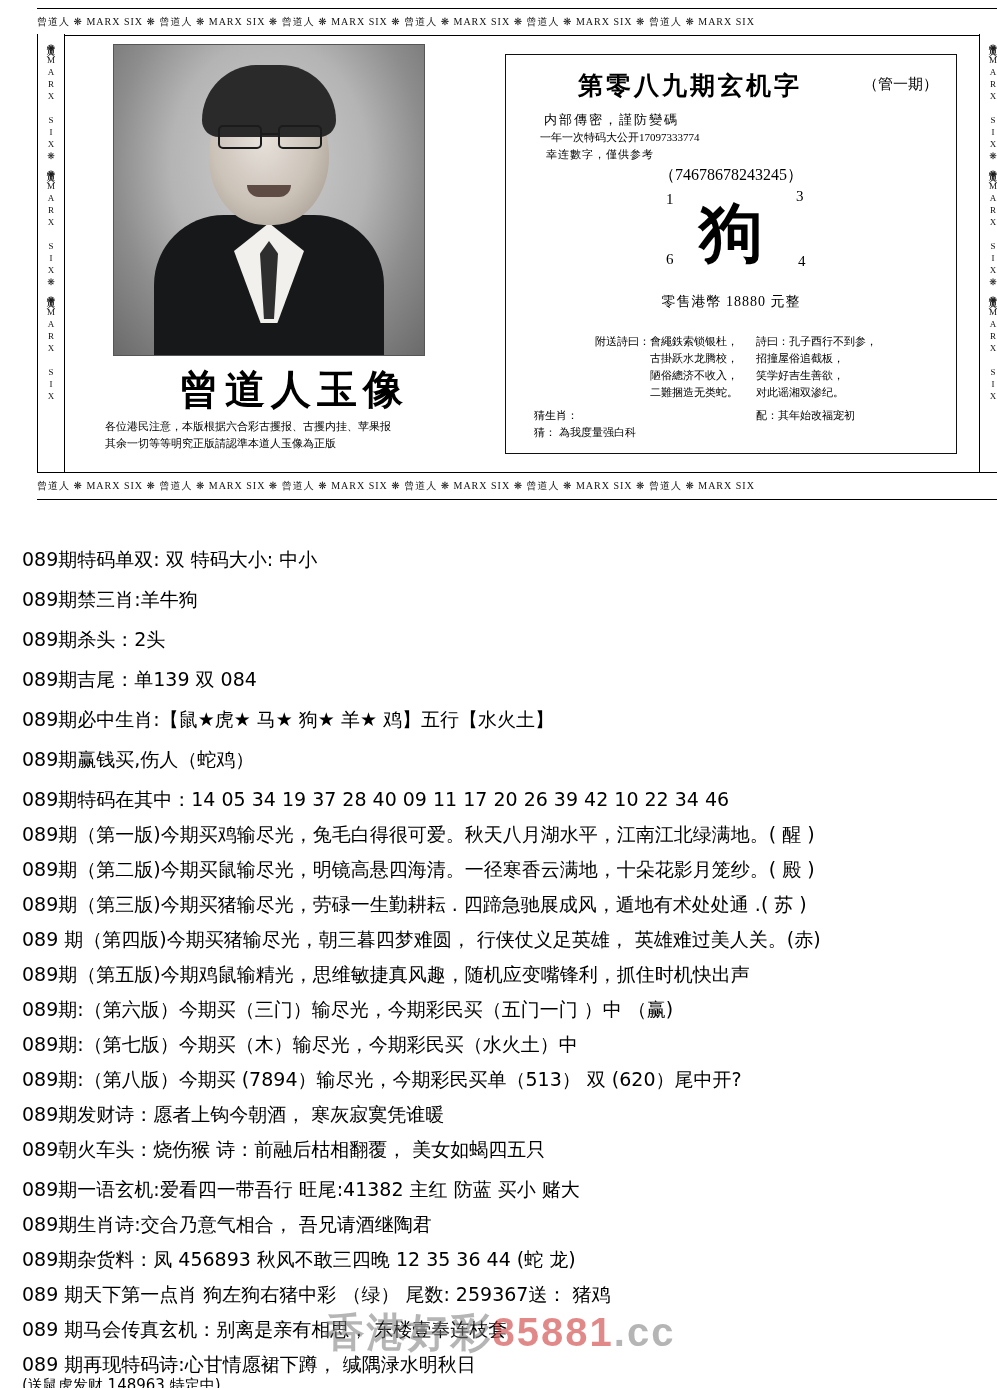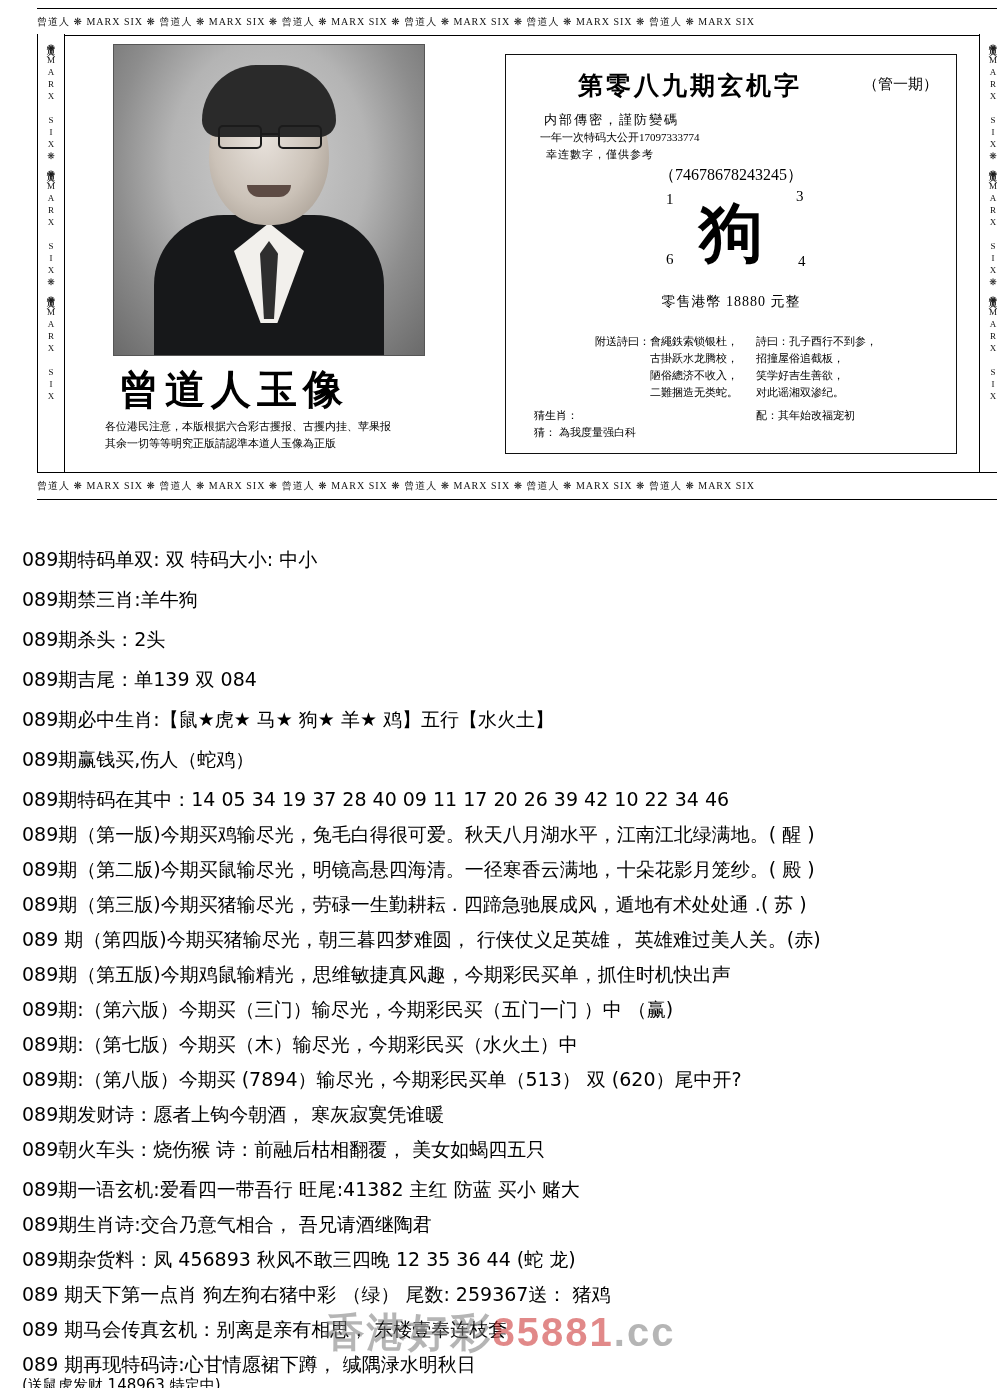--- a/index.html
+++ b/index.html
@@ -26,21 +26,21 @@
   #hair{position:absolute;left:88px;top:20px;width:134px;height:72px;border-radius:60px 60px 18px 18px;background:#2a2a2a;}
   #glasses{position:absolute;left:104px;top:80px;width:104px;height:20px;}
   #glasses:before,#glasses:after{content:"";position:absolute;top:0;width:40px;height:20px;border:2px solid #1b1b1b;border-radius:5px;}
   #glasses:before{left:0;}
   #glasses:after{right:0;}
   #glasses span{position:absolute;left:42px;top:8px;width:20px;height:2px;background:#1b1b1b;display:block;}
   #mouth{position:absolute;left:133px;top:140px;width:44px;height:12px;border-radius:0 0 22px 22px;background:#5d4b44;}
   #body{position:absolute;left:40px;top:170px;width:230px;height:145px;background:#17181a;border-radius:70px 70px 0 0;}
   #shirt{position:absolute;left:120px;top:178px;width:70px;height:100px;background:#f2f0ec;clip-path:polygon(50% 0,100% 28%,62% 100%,38% 100%,0 28%);}
   #tie{position:absolute;left:146px;top:196px;width:18px;height:78px;background:#2e2e2e;clip-path:polygon(50% 0,100% 16%,78% 100%,22% 100%,0 16%);}
-  #poster-title{position:absolute;left:24px;top:318px;width:350px;height:50px;font-family:"Liberation Serif",serif;font-size:40px;font-weight:bold;letter-spacing:6px;}
+  #poster-title{position:absolute;left:24px;top:318px;width:350px;height:50px;font-family:"Liberation Serif",serif;font-size:40px;font-weight:bold;letter-spacing:6px;text-align:center;}
   #poster-note{position:absolute;left:10px;top:374px;width:380px;font-family:"Liberation Serif",serif;font-size:11px;line-height:17px;text-align:left;}
 
   
   #right-panel{position:absolute;left:440px;top:18px;width:450px;height:398px;border:1px solid #111;background:#fff;}
   #rp-title{position:absolute;left:72px;top:14px;font-family:"Liberation Serif",serif;font-size:25px;font-weight:bold;letter-spacing:3px;}
   #rp-issue{position:absolute;right:18px;top:20px;font-family:"Liberation Serif",serif;font-size:15px;}
   #rp-l1{position:absolute;left:38px;top:56px;font-family:"Liberation Serif",serif;font-size:13px;letter-spacing:2px;}
   #rp-l2{position:absolute;left:34px;top:75px;font-family:"Liberation Serif",serif;font-size:11px;}
   #rp-l3{position:absolute;left:40px;top:92px;font-family:"Liberation Serif",serif;font-size:11px;letter-spacing:1px;}
   #rp-code{position:absolute;left:0;top:110px;width:450px;text-align:center;font-family:"Liberation Serif",serif;font-size:16px;}
@@ -141,21 +141,21 @@
   <div class="line tight">089期禁三肖:羊牛狗</div>
   <div class="line tight">089期杀头：2头</div>
   <div class="line tight">089期吉尾：单139 双 084</div>
   <div class="line tight">089期必中生肖:【鼠★虎★ 马★ 狗★ 羊★ 鸡】五行【水火土】</div>
   <div class="line tight">089期赢钱买,伤人（蛇鸡）</div>
   <div class="line line-gap">089期特码在其中：14  05  34  19  37  28  40  09  11  17  20  26  39  42  10  22  34  46</div>
   <div class="line">089期（第一版)今期买鸡输尽光，兔毛白得很可爱。秋天八月湖水平，江南江北绿满地。( 醒 )</div>
   <div class="line">089期（第二版)今期买鼠输尽光，明镜高悬四海清。一径寒香云满地，十朵花影月笼纱。( 殿 )</div>
   <div class="line">089期（第三版)今期买猪输尽光，劳碌一生勤耕耘 . 四蹄急驰展成风，遁地有术处处通 .( 苏 )</div>
   <div class="line">089 期（第四版)今期买猪输尽光，朝三暮四梦难圆， 行侠仗义足英雄， 英雄难过美人关。(赤)</div>
-  <div class="line">089期（第五版)今期鸡鼠输精光，思维敏捷真风趣，今期彩民买单，抓住时机快出声</div>
+  <div class="line">089期（第五版)今期鸡鼠输精光，思维敏捷真风趣，随机应变嘴锋利，抓住时机快出声</div>
   <div class="line">089期:（第六版）今期买（三门）输尽光，今期彩民买（五门一门 ）中 （赢)</div>
   <div class="line">089期:（第七版）今期买（木）输尽光，今期彩民买（水火土）中</div>
   <div class="line">089期:（第八版）今期买 (7894）输尽光，今期彩民买单（513） 双 (620）尾中开?</div>
   <div class="line">089期发财诗：愿者上钩今朝酒， 寒灰寂寞凭谁暖</div>
   <div class="line">089朝火车头：烧伤猴  诗：前融后枯相翻覆， 美女如蝎四五只</div>
   <div class="line line-gap">089期一语玄机:爱看四一带吾行    旺尾:41382 主红   防蓝   买小  赌大</div>
   <div class="line">089期生肖诗:交合乃意气相合， 吾兄请酒继陶君</div>
   <div class="line">089期杂货料：凤  456893  秋风不敢三四晚  12 35  36 44     (蛇 龙)</div>
   <div class="line">089 期天下第一点肖  狗左狗右猪中彩    （绿） 尾数: 259367送： 猪鸡</div>
   <div class="line">089 期马会传真玄机：别离是亲有相思， 东楼壹奉连枝套</div>

